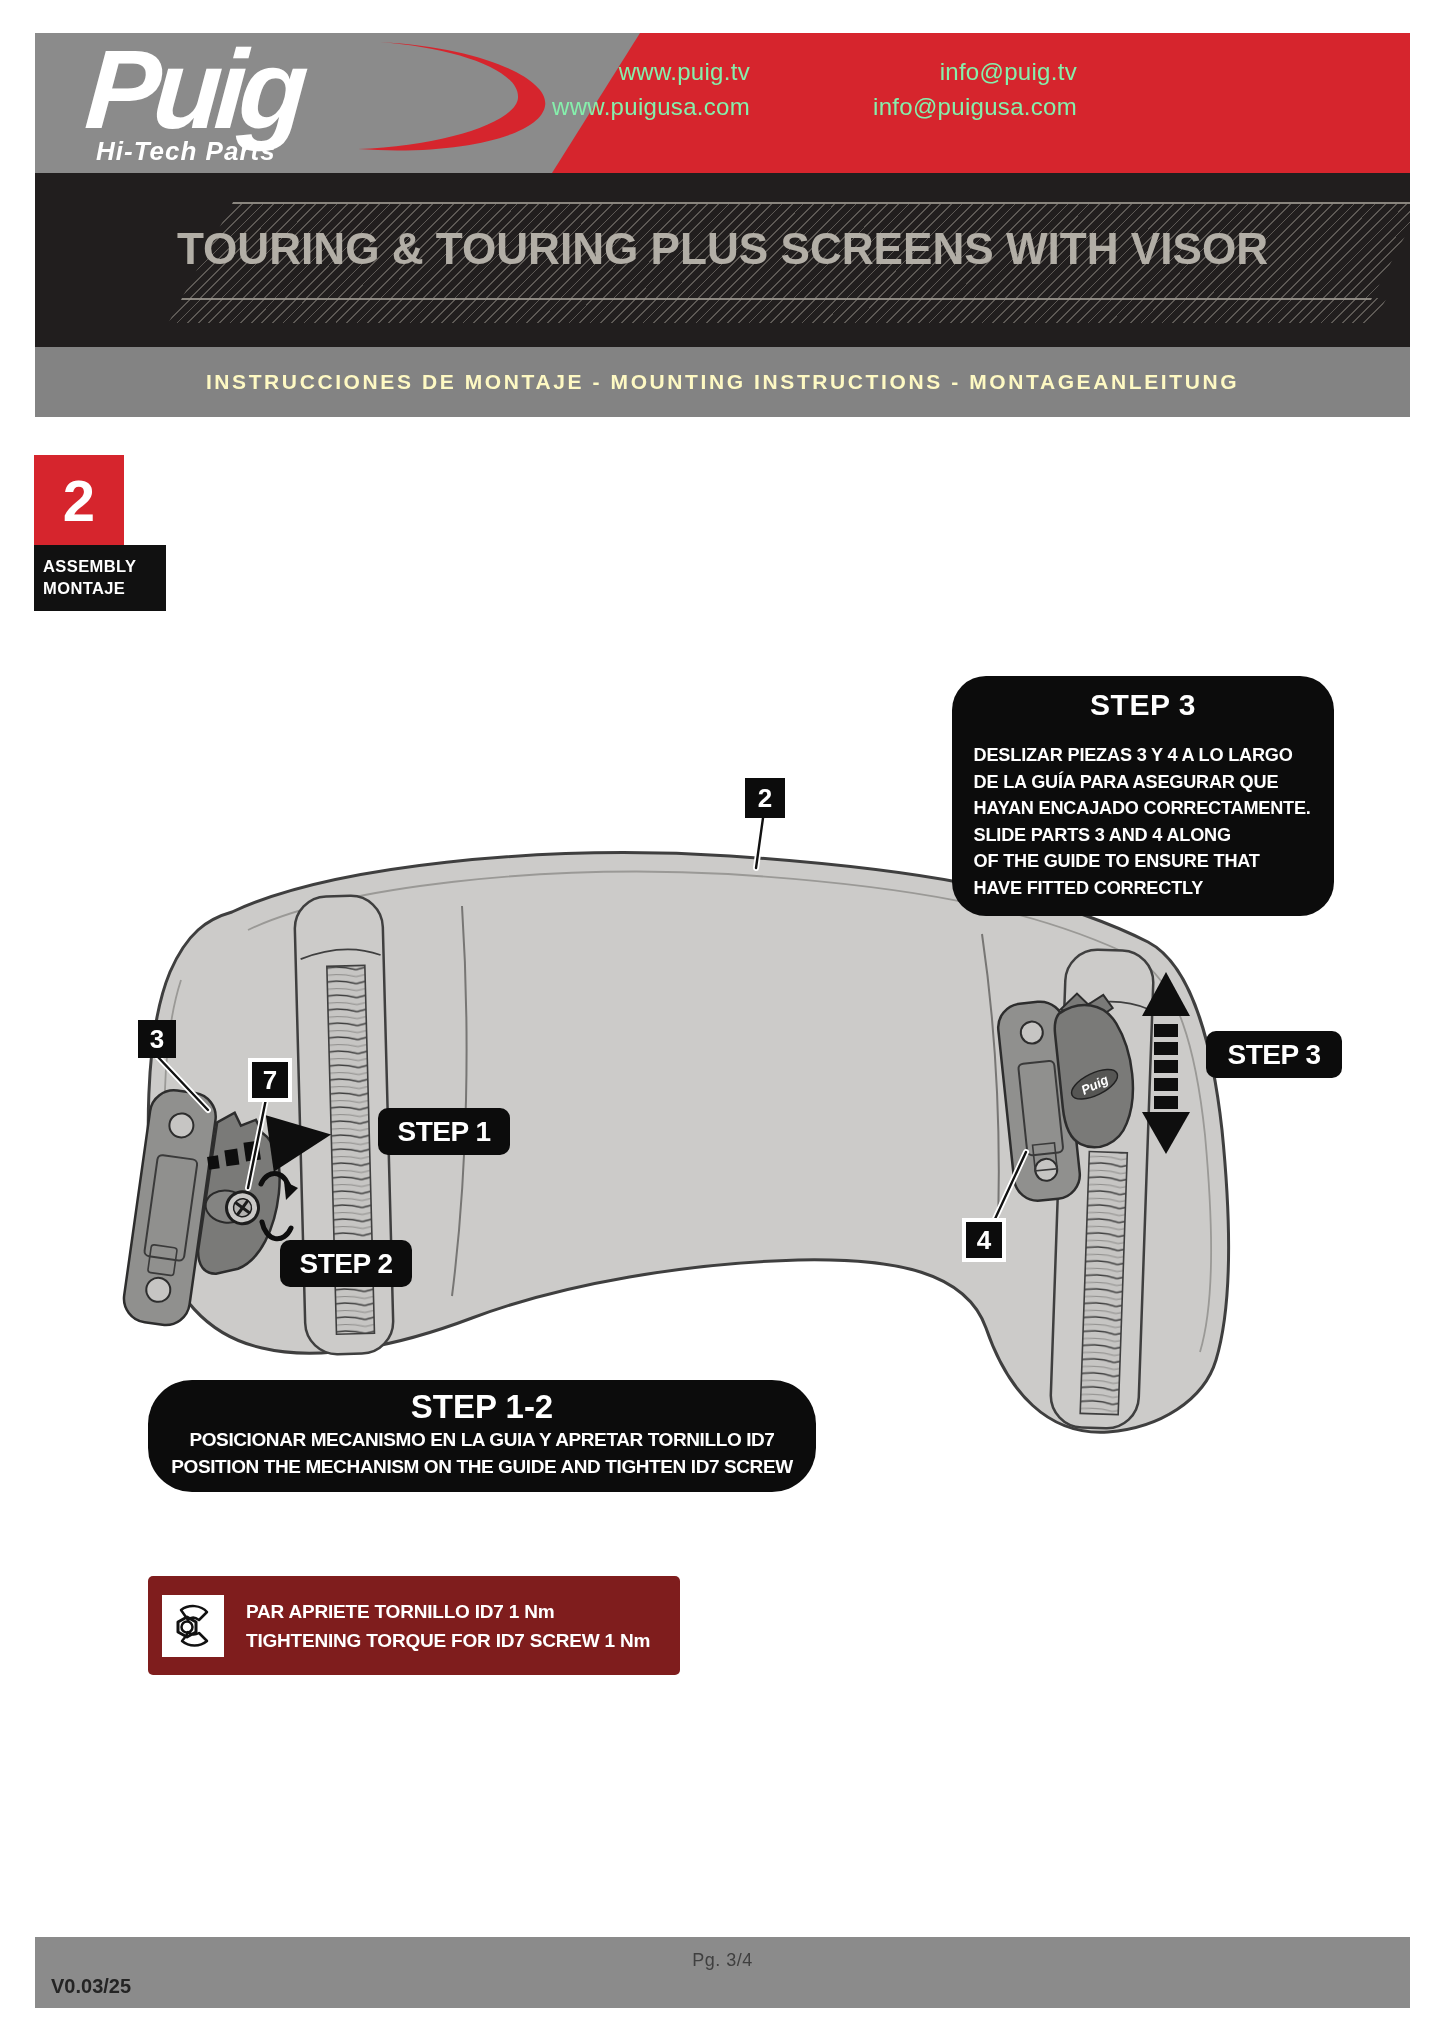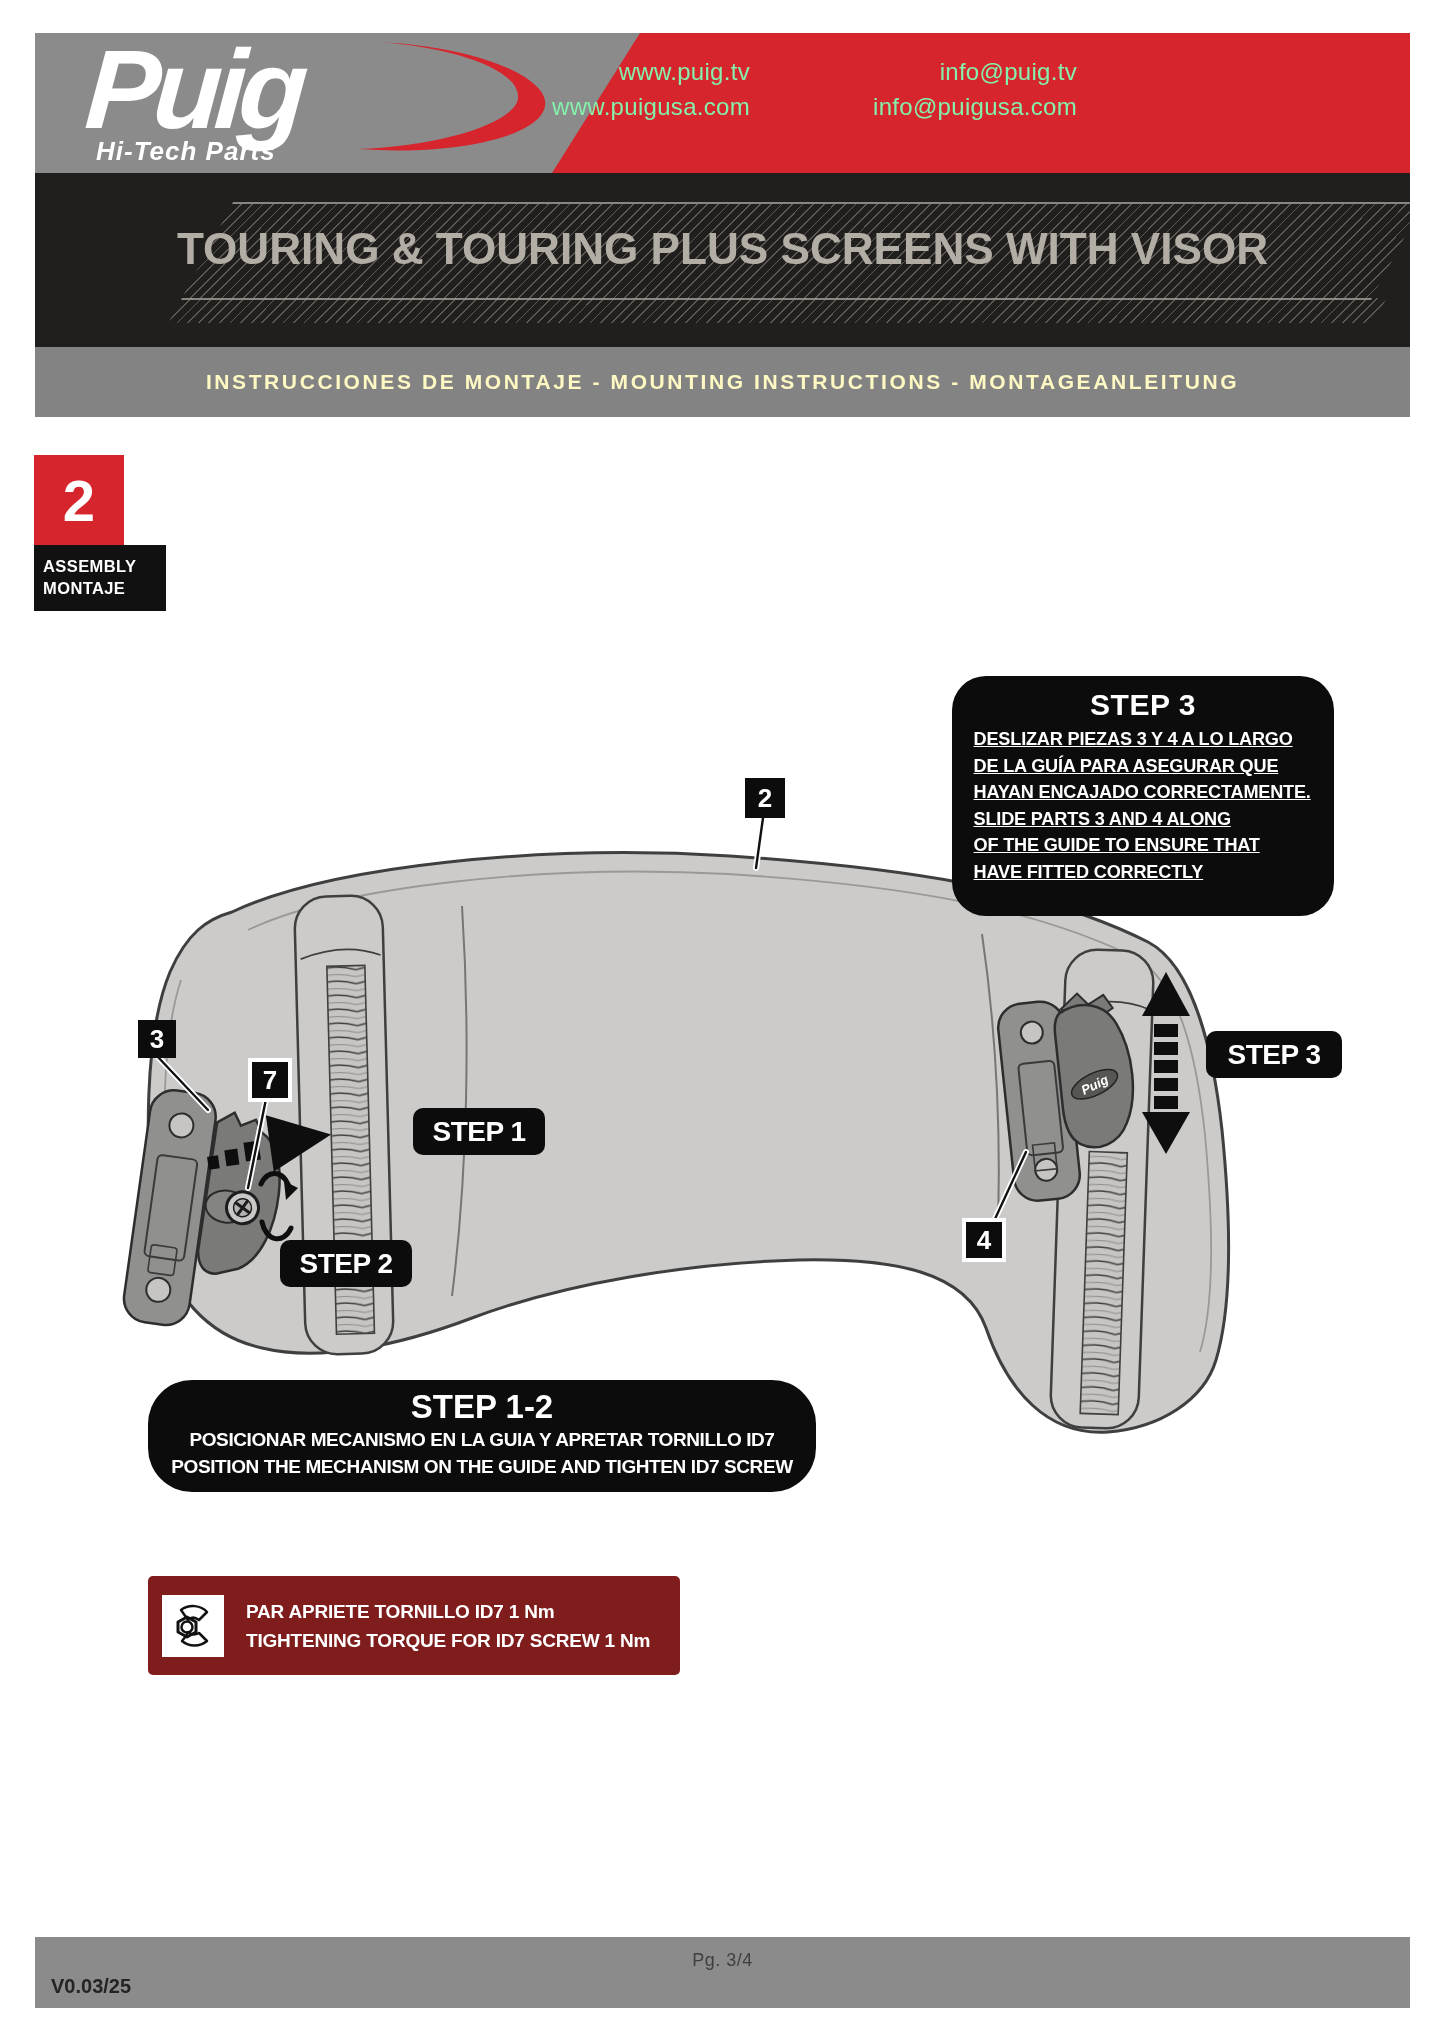--- a/index.html
+++ b/index.html
@@ -43,30 +43,30 @@
      display:flex;align-items:center;justify-content:center;}
   .bordered{border:4px solid #ffffff;}
   .tag-2{left:745px;top:778px;width:40px;height:40px;}
   .tag-3{left:138px;top:1020px;width:38px;height:38px;}
   .tag-7{left:248px;top:1058px;width:36px;height:36px;}
   .tag-4{left:962px;top:1218px;width:36px;height:36px;}
 
   .step-pill{position:absolute;background:#0c0c0c;color:#fff;font-weight:bold;font-size:28px;
      border-radius:10px;display:flex;align-items:center;justify-content:center;
      letter-spacing:-0.5px;white-space:nowrap;}
-  .pill-step1{left:378px;top:1108px;width:132px;height:47px;margin-left:35px;}
+  .pill-step1{left:378px;top:1108px;width:132px;height:47px;}
   .pill-step2{left:280px;top:1240px;width:132px;height:47px;}
   .pill-step3{left:1206px;top:1031px;width:136px;height:47px;}
 
   .step3-box{position:absolute;left:952px;top:676px;width:382px;height:240px;background:#0c0c0c;
      border-radius:34px;color:#fff;box-sizing:border-box;padding-top:12px;}
   .step3-box .bx-title{text-align:center;font-size:30px;font-weight:bold;letter-spacing:0.5px;}
   .step3-box .bx-line{font-size:18.5px;font-weight:bold;line-height:26.5px;letter-spacing:-0.2px;
      padding-left:22px;white-space:nowrap;transform-origin:left;transform:scaleX(0.98);}
-  .step3-box .bx-lines{margin-top:4px;text-decoration:underline;}
+  .step3-box .bx-lines{margin-top:20px;}
 
   .step12-box{position:absolute;left:148px;top:1380px;width:668px;height:112px;background:#0c0c0c;
      border-radius:44px;color:#fff;box-sizing:border-box;padding-top:8px;text-align:center;}
   .step12-box .bx-title{font-size:33px;font-weight:bold;letter-spacing:0px;}
   .step12-box .bx-line{font-size:19px;font-weight:bold;line-height:27px;letter-spacing:-0.4px;white-space:nowrap;}
 
   .torque-box{position:absolute;left:148px;top:1576px;width:532px;height:99px;background:#7f1d1d;
      border-radius:5px;display:flex;align-items:center;color:#fff;box-sizing:border-box;}
   .torque-icon{width:62px;height:62px;background:#fff;margin-left:14px;flex:0 0 auto;
      display:flex;align-items:center;justify-content:center;}

